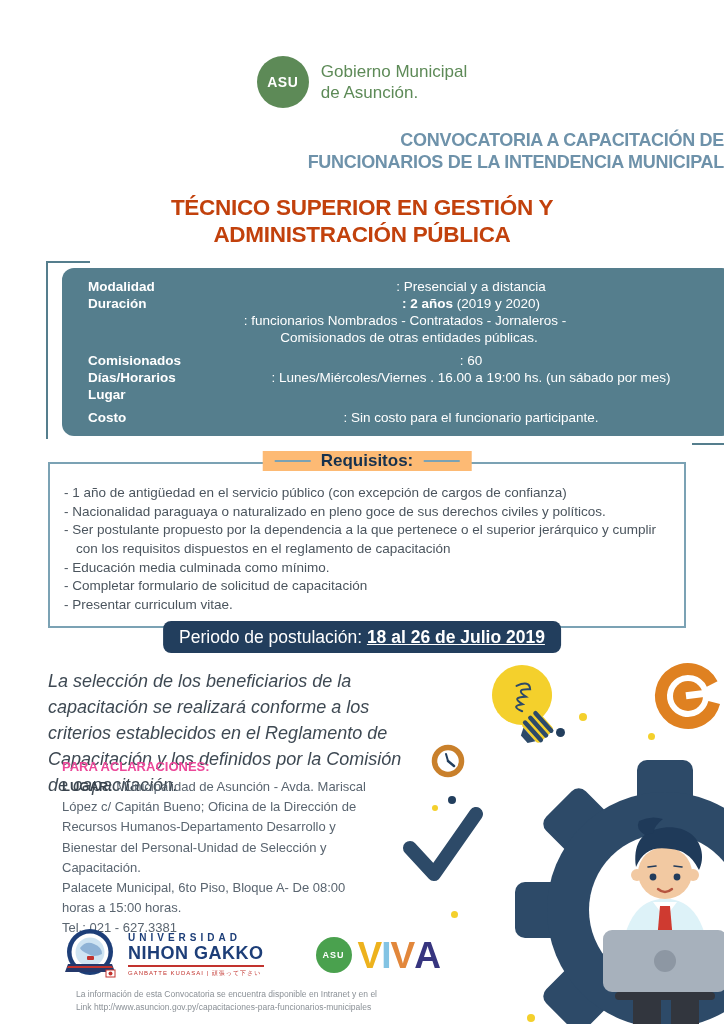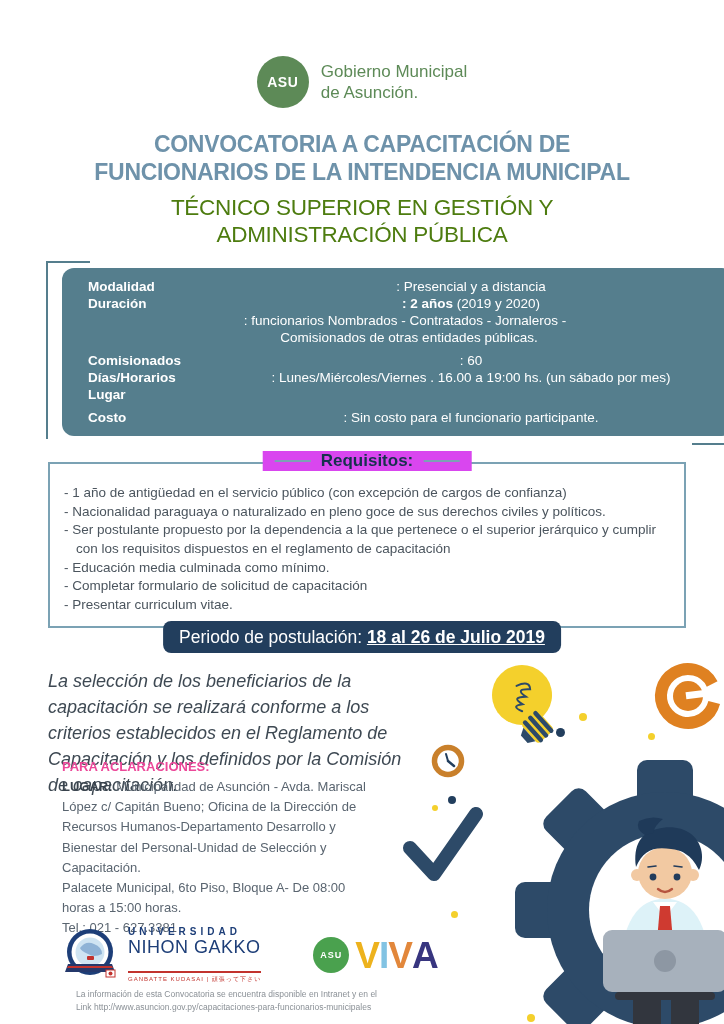--- a/index.html
+++ b/index.html
@@ -6,43 +6,43 @@
   #page{position:relative;width:724px;height:1024px;background:#ffffff;overflow:hidden;
         font-family:"Liberation Sans", sans-serif;}
 
   
   .logo-row{position:absolute;top:56px;left:0;right:0;display:flex;justify-content:center;align-items:center;gap:12px;}
   .logo-circle{width:52px;height:52px;border-radius:50%;background:#5d8a57;display:flex;align-items:center;justify-content:center;
                color:#fff;font-weight:bold;font-size:14px;letter-spacing:.5px;}
   .logo-text{color:#5d8a57;font-size:17px;line-height:1.25;}
 
   
-  .title1{position:absolute;top:130px;left:0;right:0;text-align:center;color:#6e92aa;
-          font-weight:800;font-size:23px;line-height:1.22;letter-spacing:-.3px;}
-  .title2{position:absolute;top:194px;left:0;right:0;text-align:center;color:#4d7c0f;
-          font-weight:400;font-size:22.5px;line-height:1.22;letter-spacing:-.3px;}
+  .title1{position:absolute;top:130px;left:0;right:0;text-align:right;color:#6e92aa;
+          font-weight:800;font-size:18px;line-height:1.22;letter-spacing:-.3px;}
+  .title2{position:absolute;top:194px;left:0;right:0;text-align:center;color:#c2410c;
+          font-weight:700;font-size:22.5px;line-height:1.22;letter-spacing:-.3px;}
 
   
   .infobox{position:absolute;left:62px;top:268px;width:672px;box-sizing:border-box;
            background:#557e8d;border-radius:12px;padding:10px 12px 10px 26px;color:#fff;}
   .infobox::before{content:'';position:absolute;left:-16px;top:-7px;width:42px;height:176px;
            border-left:2px solid #557e8d;border-top:2px solid #557e8d;}
   .infobox::after{content:'';position:absolute;right:-18px;bottom:-9px;width:58px;height:176px;
            border-right:2px solid #557e8d;border-bottom:2px solid #557e8d;}
   .irow{display:flex;font-size:13.5px;line-height:17px;}
   .irow .lbl{flex:0 0 132px;font-weight:bold;}
   .irow .val{flex:1;text-align:center;}
   .irow .val2{display:block;padding-left:8px;}
   .row-gap{margin-top:6px;}
 
   
   .reqbox{position:absolute;left:48px;top:462px;width:638px;box-sizing:border-box;
           border:2px solid #7ba2b4;background:#fff;padding:20px 14px 12px 14px;}
   .req-title{position:absolute;top:-13px;left:50%;transform:translateX(-50%);
-             background:#d946ef;padding:0 12px;display:flex;align-items:center;gap:10px;white-space:nowrap;}
+             background:#fdba74;padding:0 12px;display:flex;align-items:center;gap:10px;white-space:nowrap;}
   .req-title .dash{width:36px;height:2px;background:#7ba2b4;}
   .req-title .txt{font-weight:bold;font-size:17px;color:#16314d;}
   .req-item{font-size:13.5px;color:#4b555e;line-height:1.38;padding-left:12px;text-indent:-12px;}
 
   
   .period{position:absolute;top:621px;left:50%;transform:translateX(-50%);
           background:#223e5d;color:#fff;border-radius:8px;padding:0 16px;height:32px;
           line-height:32px;font-size:17.5px;white-space:nowrap;}
   .period b{font-weight:bold;text-decoration:underline;}
 
@@ -52,21 +52,21 @@
   .aclara{position:absolute;left:62px;top:757px;width:318px;font-size:13px;color:#5a6570;line-height:1.55;}
   .aclara .head{font-weight:bold;color:#ec4899;font-size:13px;}
   .aclara .lugar-lbl{font-weight:bold;color:#39434d;}
   .aclara p{margin:0;}
 
   
   .partners{position:absolute;left:62px;top:926px;display:flex;align-items:center;gap:52px;}
   .nihon{display:flex;align-items:center;gap:8px;}
   .nihon-text{display:flex;flex-direction:column;}
   .nihon-univ{color:#1d3e78;font-size:10px;letter-spacing:4px;font-weight:bold;}
-  .nihon-name{color:#1d3e78;font-size:18px;font-weight:normal;letter-spacing:.5px;border-bottom:2px solid #c2332e;padding-bottom:13px;}
+  .nihon-name{color:#1d3e78;font-size:18px;font-weight:bold;letter-spacing:.5px;border-bottom:2px solid #c2332e;padding-bottom:1px;}
   .nihon-tag{color:#c2332e;font-size:6px;letter-spacing:1px;margin-top:2px;}
   .viva{display:flex;align-items:center;gap:6px;}
   .viva-circle{width:36px;height:36px;border-radius:50%;background:#4aa14e;display:flex;align-items:center;justify-content:center;
                color:#fff;font-size:9px;font-weight:bold;letter-spacing:1px;}
   .viva-word{font-size:37px;font-weight:900;letter-spacing:-1px;display:flex;}
   .viva-word span{line-height:1;}
 
   
   .footer{position:absolute;left:76px;top:988px;font-size:8.5px;color:#8a9096;line-height:1.55;}
 

